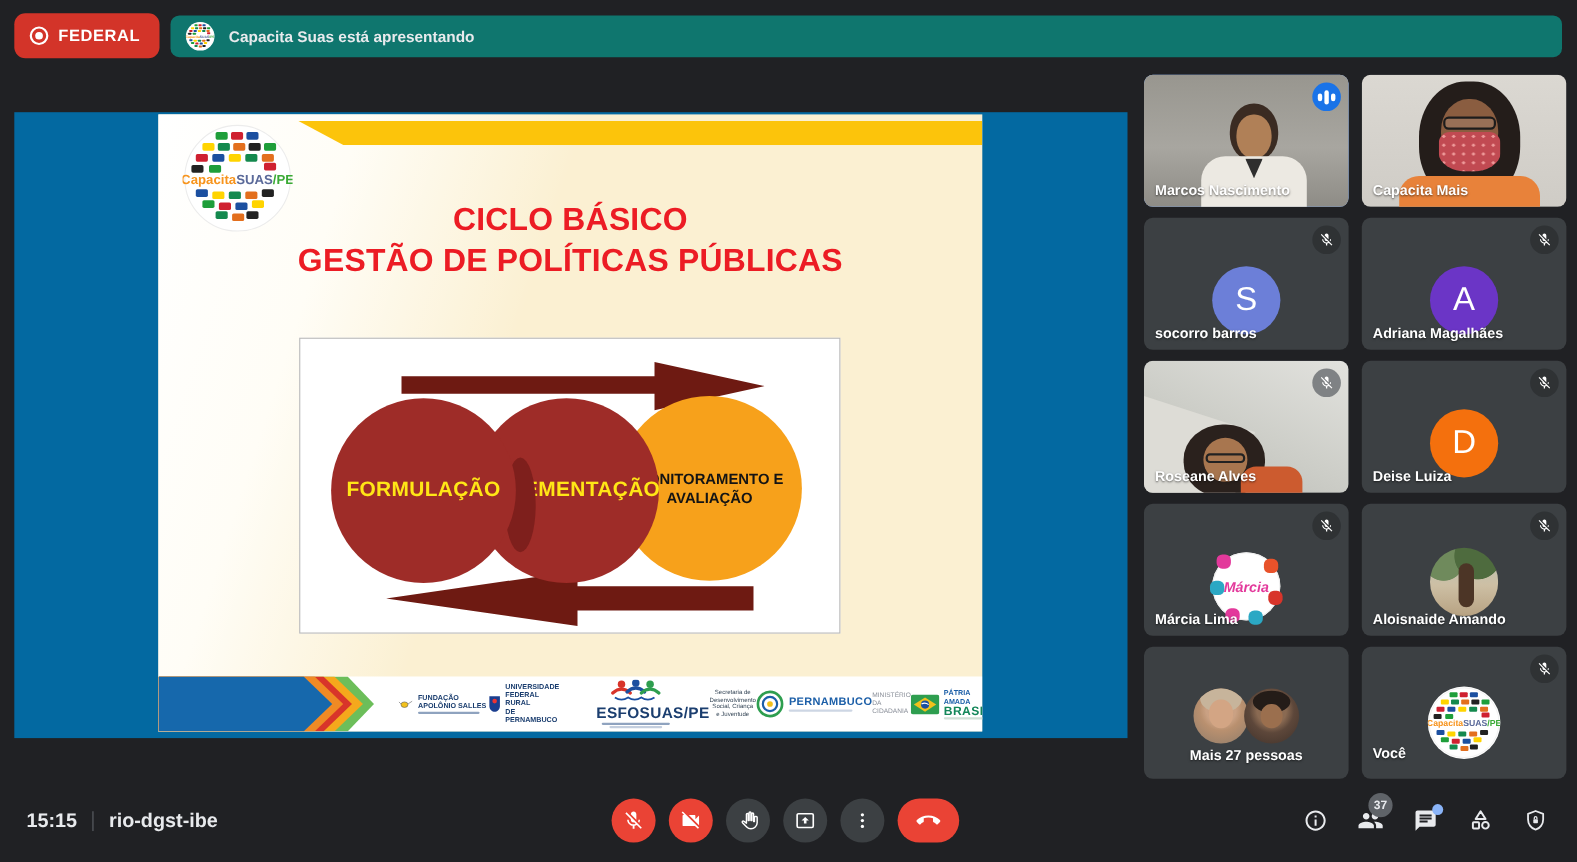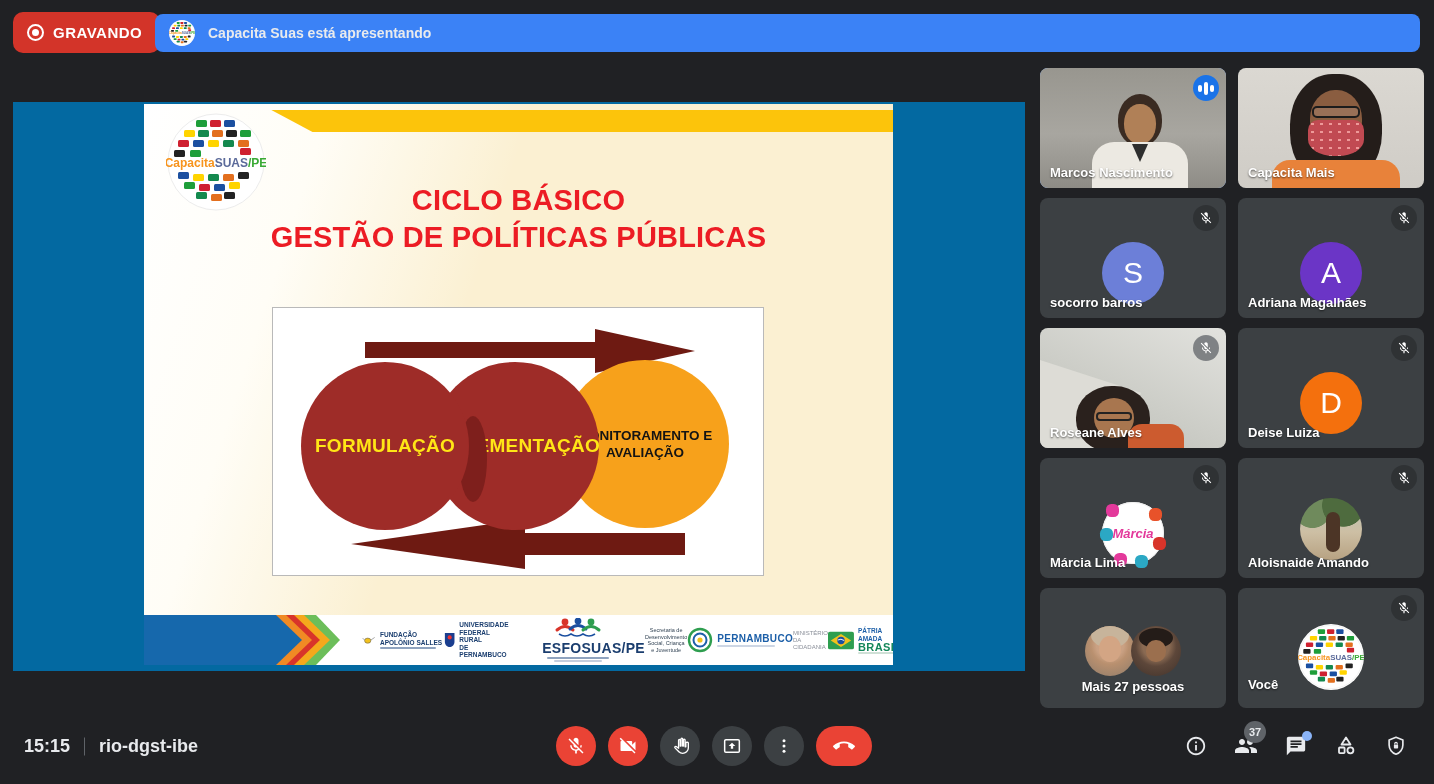--- a/index.html
+++ b/index.html
@@ -9,21 +9,21 @@
 
   
   .rec-badge { position:absolute; left:13px; top:12px; height:41px; padding:0 18px 0 14px;
     background:#D33429; border-radius:10px; display:flex; align-items:center; gap:9px; }
   .rec-ring { width:17px; height:17px; border:2.5px solid #fff; border-radius:50%;
     display:flex; align-items:center; justify-content:center; }
   .rec-ring::after { content:""; width:7px; height:7px; background:#fff; border-radius:50%; }
   .rec-text { color:#fff; font-size:15px; font-weight:bold; letter-spacing:.5px; }
 
   .presenting-pill { position:absolute; left:155px; top:14px; width:1265px; height:38px;
-    background:#3b82f6; border-radius:8px; display:flex; align-items:center; gap:13px; padding:0 14px; }
+    background:#0f766e; border-radius:8px; display:flex; align-items:center; gap:13px; padding:0 14px; }
   .presenting-avatar { width:26px; height:26px; border-radius:50%; background:#fff; overflow:hidden; flex:none; }
   .presenting-text { color:#E8EAED; font-size:14px; font-weight:bold; }
 
   
   .share-canvas { position:absolute; left:13px; top:102px; width:1012px; height:569px; background:#0369a1; }
   .slide { position:absolute; left:131px; top:2px; width:749px; height:561px;
     background:linear-gradient(108deg,#ffffff 0%,#fffdf6 20%, rgba(255,252,243,0) 42%), #FBF0D2; overflow:hidden; }
   .slide-gold-band { position:absolute; left:0; top:6px; width:100%; height:22px; background:#FCC40B;
     clip-path:polygon(17% 0, 100% 0, 100% 100%, 22.5% 100%); }
   .slide-logo { position:absolute; left:22px; top:8px; width:100px; height:100px; }
@@ -180,21 +180,21 @@
     <g id="mic-off-path">
       <path fill="#fff" d="M19 11h-1.7c0 .74-.16 1.43-.43 2.05l1.23 1.23c.56-.98.9-2.09.9-3.28zm-4.02.17c0-.06.02-.11.02-.17V5c0-1.66-1.34-3-3-3S9 3.34 9 5v.18l5.98 5.99zM4.27 3L3 4.27l6.01 6.01V11c0 1.66 1.33 3 2.99 3 .22 0 .44-.03.65-.08l1.66 1.66c-.71.33-1.5.52-2.31.52-2.76 0-5.3-2.1-5.3-5.1H5c0 3.41 2.72 6.23 6 6.72V21h2v-3.28c.91-.13 1.77-.45 2.54-.9L19.73 21 21 19.73 4.27 3z"></path>
     </g>
   </defs>
 </svg>
 
 <div class="stage">
 
   <div class="rec-badge">
     <span class="rec-ring"></span>
-    <span class="rec-text">GRAVANDO</span>
+    <span class="rec-text">FEDERAL</span>
   </div>
   <div class="presenting-pill">
     <span class="presenting-avatar">
       <svg viewBox="0 0 100 100" width="26" height="26">
           <use href="#logo-flags"></use>
         </svg>
     </span>
     <span class="presenting-text">Capacita Suas está apresentando</span>
   </div>
 

